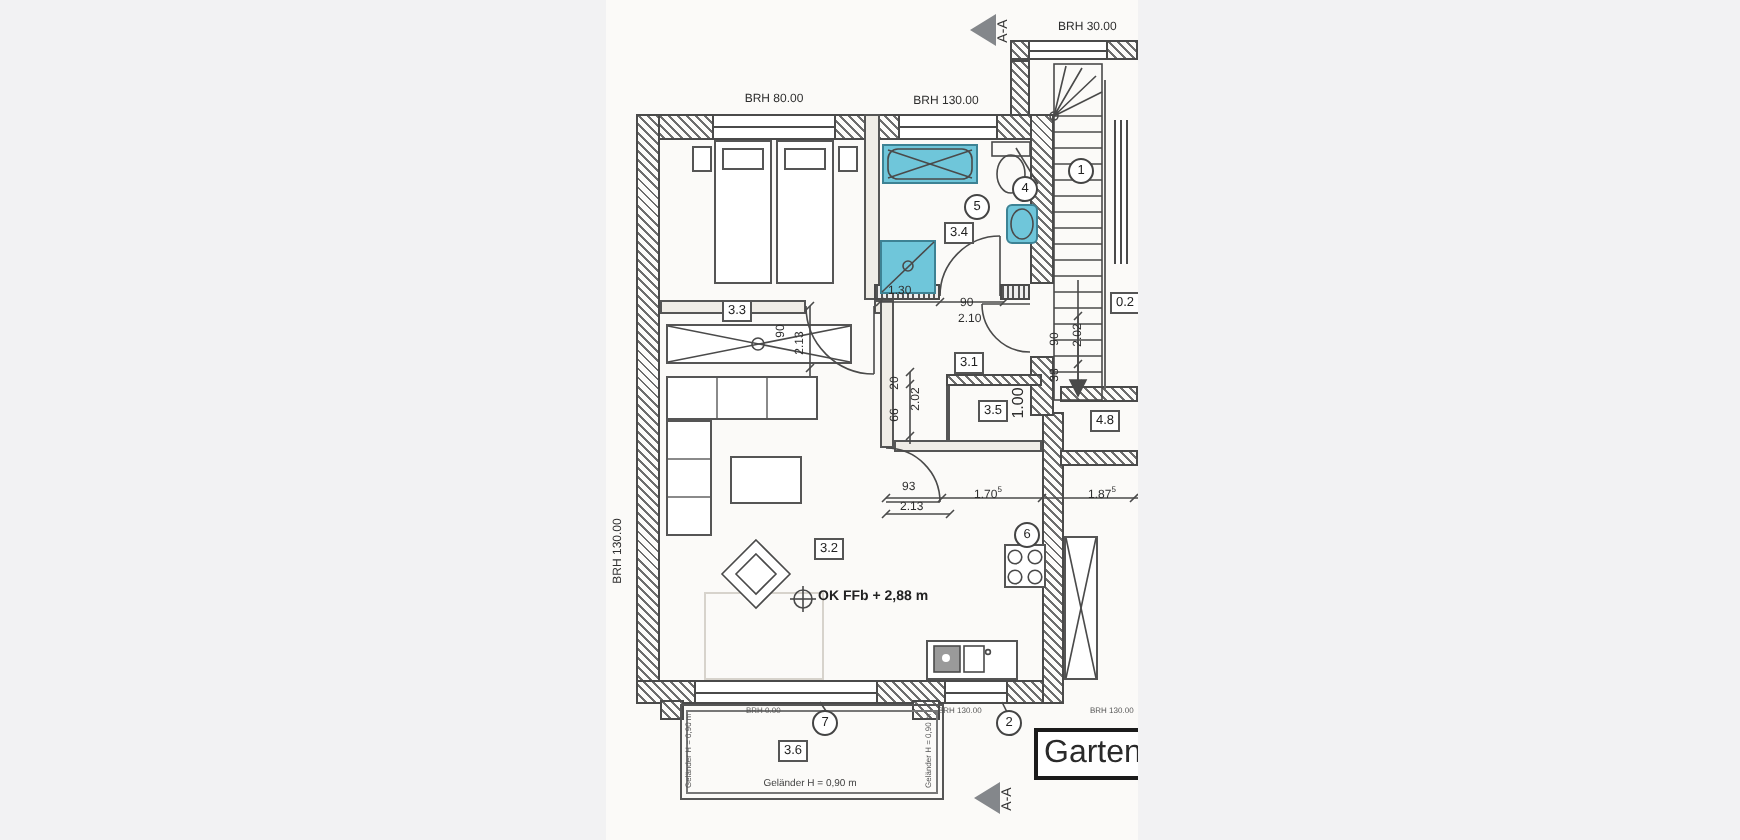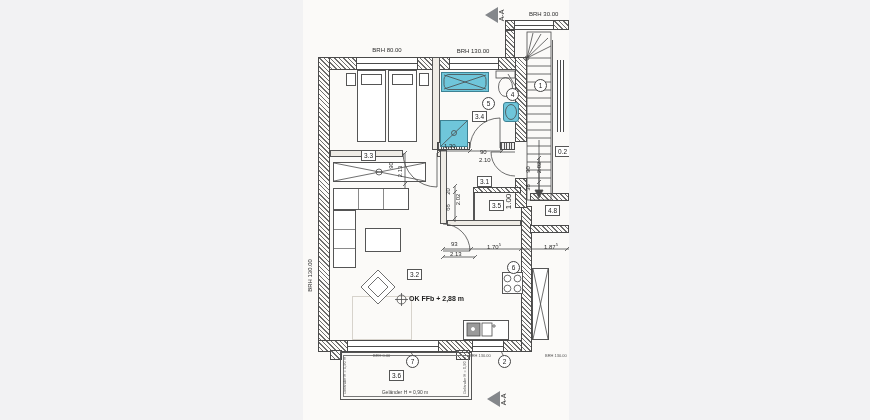--- a/index.html
+++ b/index.html
@@ -240,20 +240,23 @@
   <div class="abs dim vrot" style="left:198px;top:198px;font-size:8px;">1.00</div>
   <div class="abs dim vrot" style="left:222px;top:166px;">90</div>
   <div class="abs dim vrot" style="left:231px;top:164px;">2.02</div>
   <div class="abs dim vrot" style="left:222px;top:184px;">38</div>
   <div class="abs dim" style="left:148px;top:241px;">93</div>
   <div class="abs dim" style="left:147px;top:251px;">2.13</div>
   <div class="abs dim" style="left:184px;top:241px;"><span>1.70</span><sup>5</sup></div>
   <div class="abs dim" style="left:241px;top:241px;"><span>1.87</span><sup>5</sup></div>
 
   <div class="abs" style="left:106px;top:295px;font-size:7px;font-weight:600;white-space:nowrap;color:#222;">OK FFb + 2,88 m</div>
+  <div class="abs" style="left:214px;top:364px;width:92px;height:22px;border:2px solid #1b1b1b;background:#fff;overflow:hidden;">
+    <span style="font-size:16px;line-height:21px;padding-left:3px;color:#2a2a2a;display:block;">Garten</span>
+  </div>
   <div class="abs" style="left:52px;top:389px;width:100px;text-align:center;font-size:5px;color:#444;">Geländer H = 0,90 m</div>
   <div class="abs vtiny" style="left:40px;top:394px;">Geländer H = 0,90 m</div>
   <div class="abs vtiny" style="left:160px;top:394px;">Geländer H = 0,90 m</div>
 
   <div class="abs tri-left" style="left:182px;top:7px;"></div>
   <div class="abs vrot" style="left:193px;top:12px;font-size:7px;color:#333;">A-A</div>
   <div class="abs tri-left" style="left:184px;top:391px;"></div>
   <div class="abs vrot" style="left:195px;top:396px;font-size:7px;color:#333;">A-A</div>
 
  </div>

